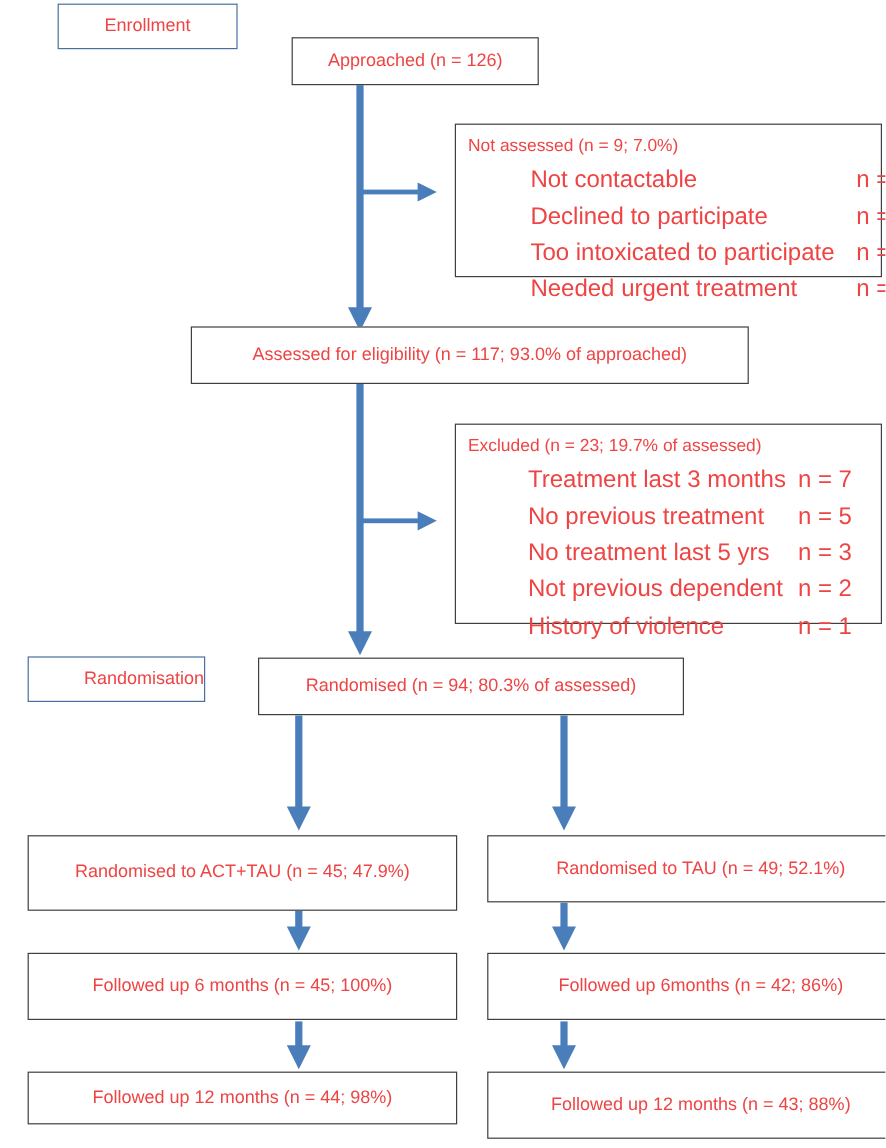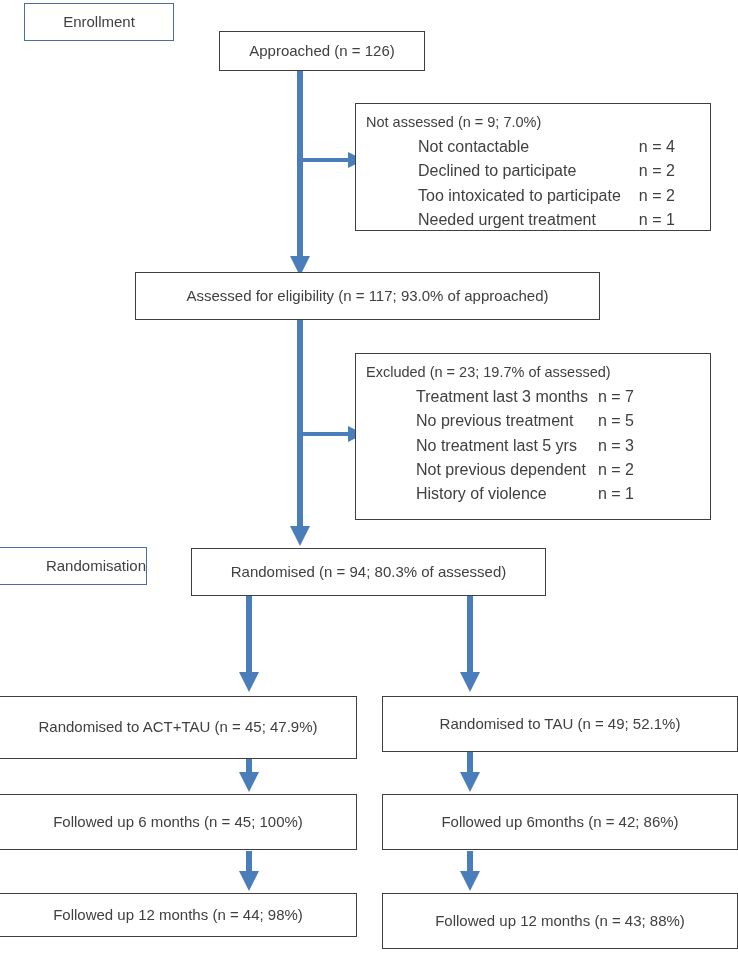--- a/index.html
+++ b/index.html
@@ -22,21 +22,22 @@
   
   .box {
     position: absolute;
     box-sizing: border-box;
     background: #ffffff;
     border: 1px solid #3f3f3f;
     display: flex;
     align-items: center;
     font-size: 15px;
     line-height: 1.25;
-    color: #404040;
+    color: #ef4444;
+    margin-left: 24px;
   }
   .box.center {
     justify-content: center;
     text-align: right;
   }
   .box.stage {
     border: 1px solid #4a6f9e;
     justify-content: center;
   }
   .box.listbox {
@@ -49,21 +50,21 @@
   .list-head {
     font-size: 14.5px;
     margin-bottom: 4px;
     white-space: nowrap;
   }
   .reason-table {
     border-collapse: collapse;
     margin-left: 52px;
   }
   .reason-table td {
-    font-size: 16px;
+    font-size: 20px;
     padding: 0;
     line-height: 1.52;
     white-space: nowrap;
     vertical-align: top;
   }
   .reason-table td.label { padding-right: 18px; }
   .reason-table td.count { text-align: left; }
   .reason-table.tight { margin-left: 50px; }
   .reason-table.tight td.label { padding-right: 10px; }
 

